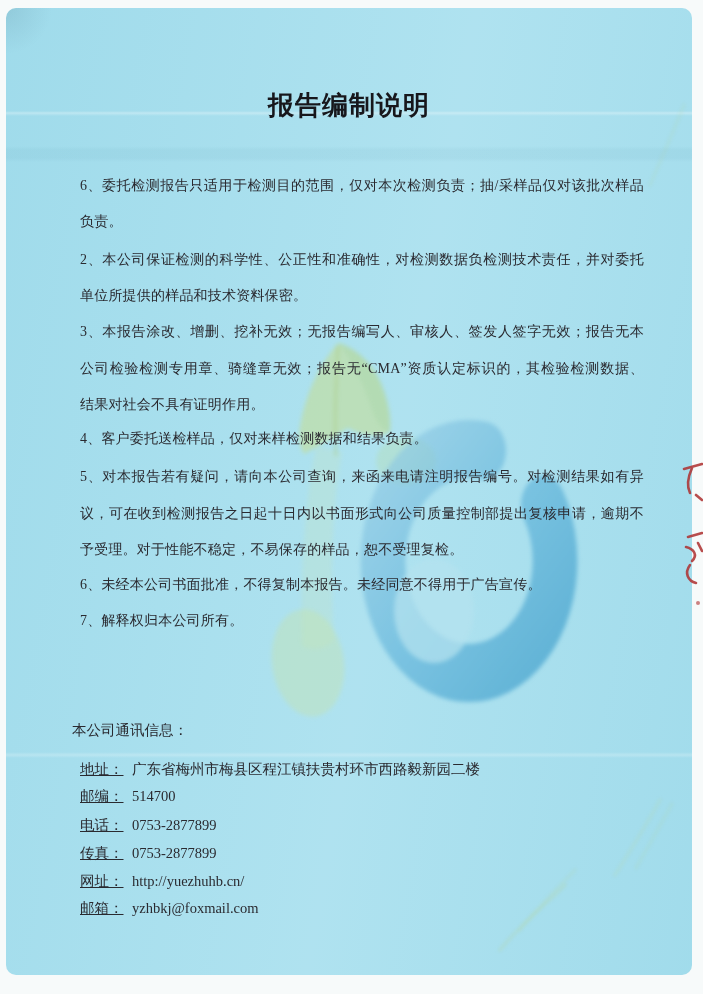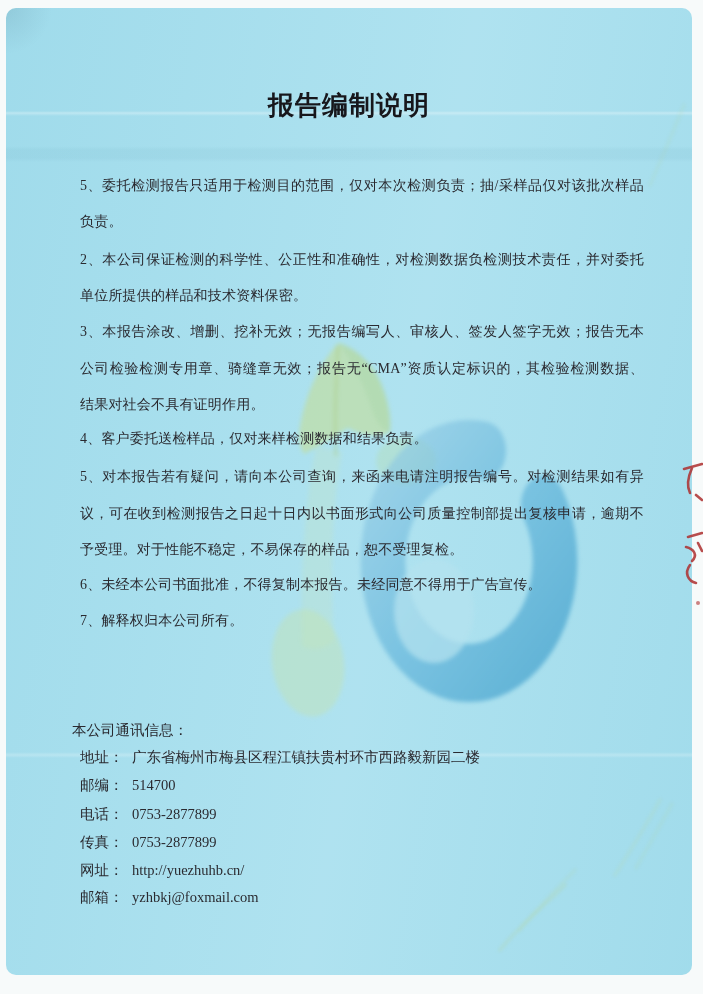--- a/index.html
+++ b/index.html
@@ -37,22 +37,22 @@
     white-space:normal;text-align:justify;text-align-last:justify;
     width:564px;height:21px;overflow:hidden;line-height:19px;
   }
   .contact-header{
     position:absolute;left:66px;font-size:14.5px;color:#2a2a30;white-space:nowrap;
   }
   .c-row{
     position:absolute;left:74px;display:flex;align-items:baseline;
     font-size:14.5px;color:#2a2a30;white-space:nowrap;
   }
-  .c-label{display:inline-block;min-width:46px;}
-  .c-value{margin-left:6px;}
+  .c-label{display:inline-block;min-width:46px;text-decoration:underline;}
+  .c-value{margin-left:6px;margin-top:12px;}
   .footer{
     position:absolute;left:0;top:944px;width:686px;text-align:center;
     font-size:12px;color:#33333a;letter-spacing:2px;margin-top:48px;
   }
   .watermark{
     position:absolute;left:250px;top:288px;width:340px;height:430px;
     filter:blur(2px) saturate(1.05);
     pointer-events:none;
   }
   .ghosts{
@@ -90,21 +90,21 @@
 
       <g transform="translate(213,265)">
         <circle r="100" fill="none" stroke="url(#ringGrad)" stroke-width="52" stroke-linecap="round" pathLength="360" stroke-dasharray="280 50 30 0" transform="scale(0.86,1.12)" opacity="0.62"></circle>
       </g>
 
       <ellipse cx="178" cy="315" rx="40" ry="52" fill="#b6e2ee" opacity="0.75"></ellipse>
     </svg>
 
     <div class="title">报告编制说明</div>
 
-    <div class="line jline" style="top:168px">5、委托检测报告只适用于检测目的范围，仅对本次检测负责；抽/采样品仅对该批次样品</div>
+    <div class="line jline" style="top:168px">6、委托检测报告只适用于检测目的范围，仅对本次检测负责；抽/采样品仅对该批次样品</div>
     <div class="line" style="top:205px">负责。</div>
     <div class="line jline" style="top:242px">2、本公司保证检测的科学性、公正性和准确性，对检测数据负检测技术责任，并对委托</div>
     <div class="line" style="top:279px">单位所提供的样品和技术资料保密。</div>
     <div class="line jline" style="top:314px">3、本报告涂改、增删、挖补无效；无报告编写人、审核人、签发人签字无效；报告无本</div>
     <div class="line jline" style="top:351px">公司检验检测专用章、骑缝章无效；报告无“CMA”资质认定标识的，其检验检测数据、</div>
     <div class="line" style="top:388px">结果对社会不具有证明作用。</div>
     <div class="line" style="top:422px">4、客户委托送检样品，仅对来样检测数据和结果负责。</div>
     <div class="line jline" style="top:459px">5、对本报告若有疑问，请向本公司查询，来函来电请注明报告编号。对检测结果如有异</div>
     <div class="line" style="top:533px">予受理。对于性能不稳定，不易保存的样品，恕不受理复检。</div>
     <div class="line jline" style="top:496px">议，可在收到检测报告之日起十日内以书面形式向公司质量控制部提出复核申请，逾期不</div>

